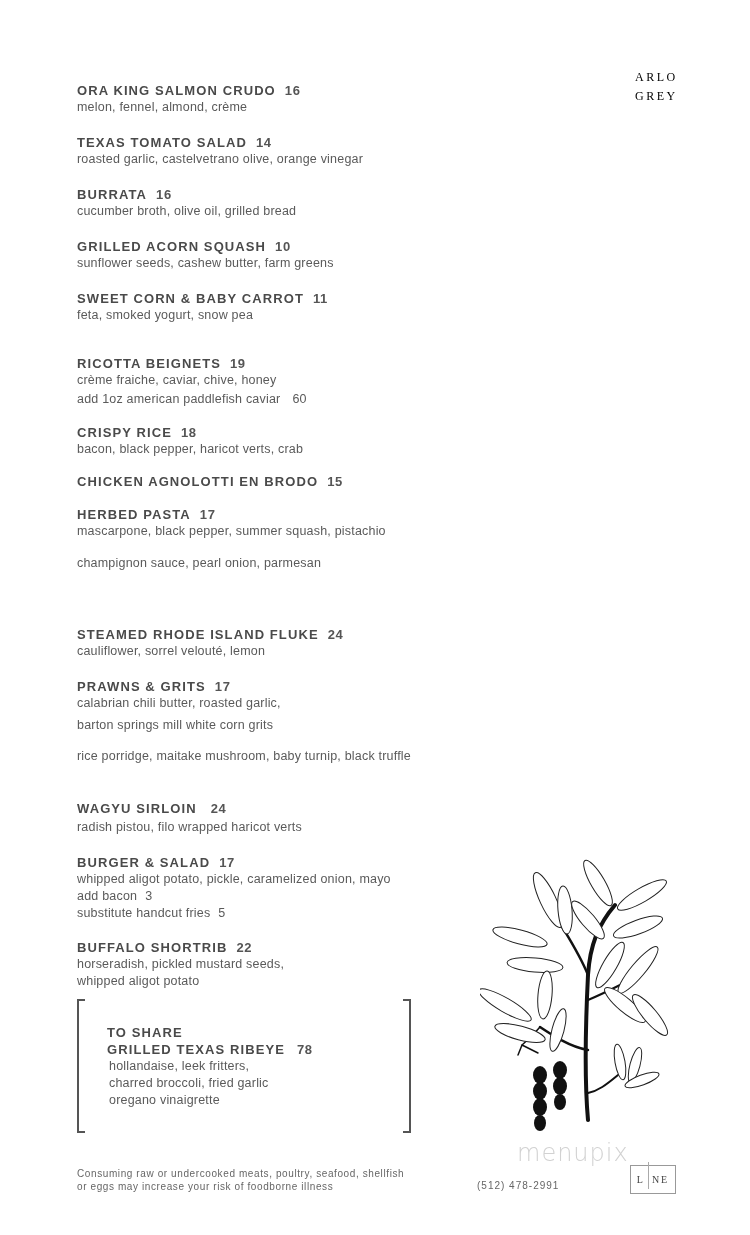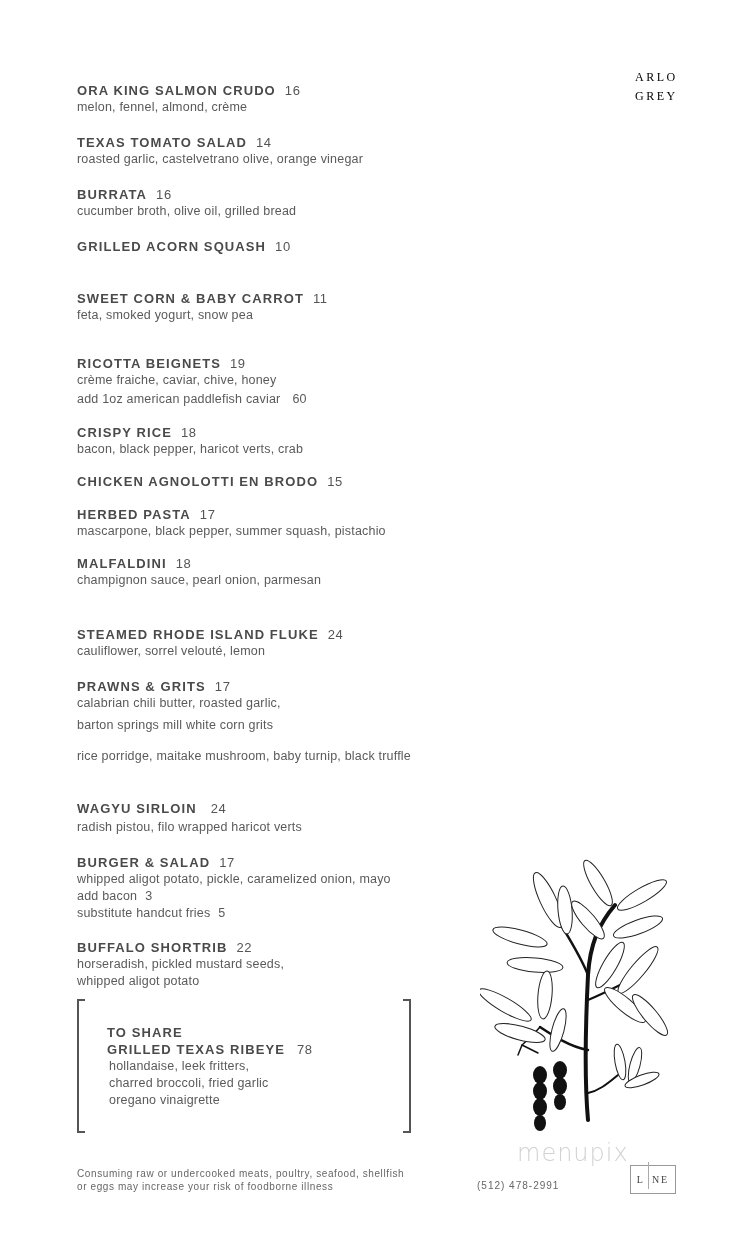--- a/index.html
+++ b/index.html
@@ -3,21 +3,21 @@
   <meta charset="utf-8">
   <style>
     html, body { margin: 0; padding: 0; background: #ffffff; }
     body { width: 750px; height: 1235px; position: relative; overflow: hidden;
       font-family: "Liberation Sans", sans-serif; color: #4a4a4a; }
     .abs { position: absolute; }
     .brand { left: 635px; top: 68px; font-family: "Liberation Serif", serif; font-size: 12px;
       letter-spacing: 2.5px; color: #000000; line-height: 19px; }
     .item { position: absolute; left: 77px; }
     .name { font-weight: bold; font-size: 13px; letter-spacing: 1.1px; color: #4a4a4a; line-height: 17px; white-space: nowrap; }
-    .price { font-weight: normal; font-size: 13px; letter-spacing: 0.6px; margin-left: 9px; color: #555; }
+    .price { font-weight: bold; font-size: 13px; letter-spacing: 0.6px; margin-left: 9px; color: #555; }
     .desc { font-size: 12.5px; color: #5a5a5a; line-height: 17px; letter-spacing: 0.2px; white-space: nowrap; }
     .addon-price { margin-left: 8px; }
     .bracket { position: absolute; width: 6px; border: 2px solid #555; }
     .bracket.left { left: 77px; top: 999px; height: 130px; border-right: none; }
     .bracket.right { left: 403px; top: 999px; height: 130px; border-left: none; }
     .share { position: absolute; left: 107px; top: 1024px; }
     .share .label { font-weight: bold; font-size: 13px; letter-spacing: 1.1px; color: #4a4a4a; line-height: 17px; }
     .share .desc { margin-left: 2px; }
     .disclaimer { left: 77px; top: 1167px; font-size: 10px; color: #666; line-height: 13px; letter-spacing: 0.6px; }
     .phone { left: 477px; top: 1180px; font-size: 10px; color: #666; letter-spacing: 1px; }
@@ -42,20 +42,21 @@
 <div class="item" style="top:134px">
   <div class="name"><span>TEXAS TOMATO SALAD</span><span class="price">14</span></div>
   <div class="desc">roasted garlic, castelvetrano olive, orange vinegar</div>
 </div>
 <div class="item" style="top:186px">
   <div class="name"><span>BURRATA</span><span class="price">16</span></div>
   <div class="desc">cucumber broth, olive oil, grilled bread</div>
 </div>
 <div class="item" style="top:238px">
   <div class="name"><span>GRILLED ACORN SQUASH</span><span class="price">10</span></div>
+  <div class="desc">sunflower seeds, cashew butter, farm greens</div>
 </div>
 <div class="item" style="top:290px">
   <div class="name"><span>SWEET CORN &amp; BABY CARROT</span><span class="price">11</span></div>
   <div class="desc">feta, smoked yogurt, snow pea</div>
 </div>
 
 <div class="item" style="top:355px">
   <div class="name"><span>RICOTTA BEIGNETS</span><span class="price">19</span></div>
   <div class="desc">crème fraiche, caviar, chive, honey</div>
   <div class="desc" style="margin-top:2px"><span>add 1oz american paddlefish caviar</span><span class="addon-price" style="margin-left:12px">60</span></div>
@@ -65,21 +66,20 @@
   <div class="desc">bacon, black pepper, haricot verts, crab</div>
 </div>
 <div class="item" style="top:473px">
   <div class="name"><span>CHICKEN AGNOLOTTI EN BRODO</span><span class="price">15</span></div>
 </div>
 <div class="item" style="top:506px">
   <div class="name"><span>HERBED PASTA</span><span class="price">17</span></div>
   <div class="desc">mascarpone, black pepper, summer squash, pistachio</div>
 </div>
 <div class="item" style="top:555px">
-  <div class="name"><span>MALFALDINI</span><span class="price">18</span></div>
   <div class="desc">champignon sauce, pearl onion, parmesan</div>
 </div>
 
 <div class="item" style="top:626px">
   <div class="name"><span>STEAMED RHODE ISLAND FLUKE</span><span class="price">24</span></div>
   <div class="desc">cauliflower, sorrel velouté, lemon</div>
 </div>
 <div class="item" style="top:678px">
   <div class="name"><span>PRAWNS &amp; GRITS</span><span class="price">17</span></div>
   <div class="desc">calabrian chili butter, roasted garlic,</div>

